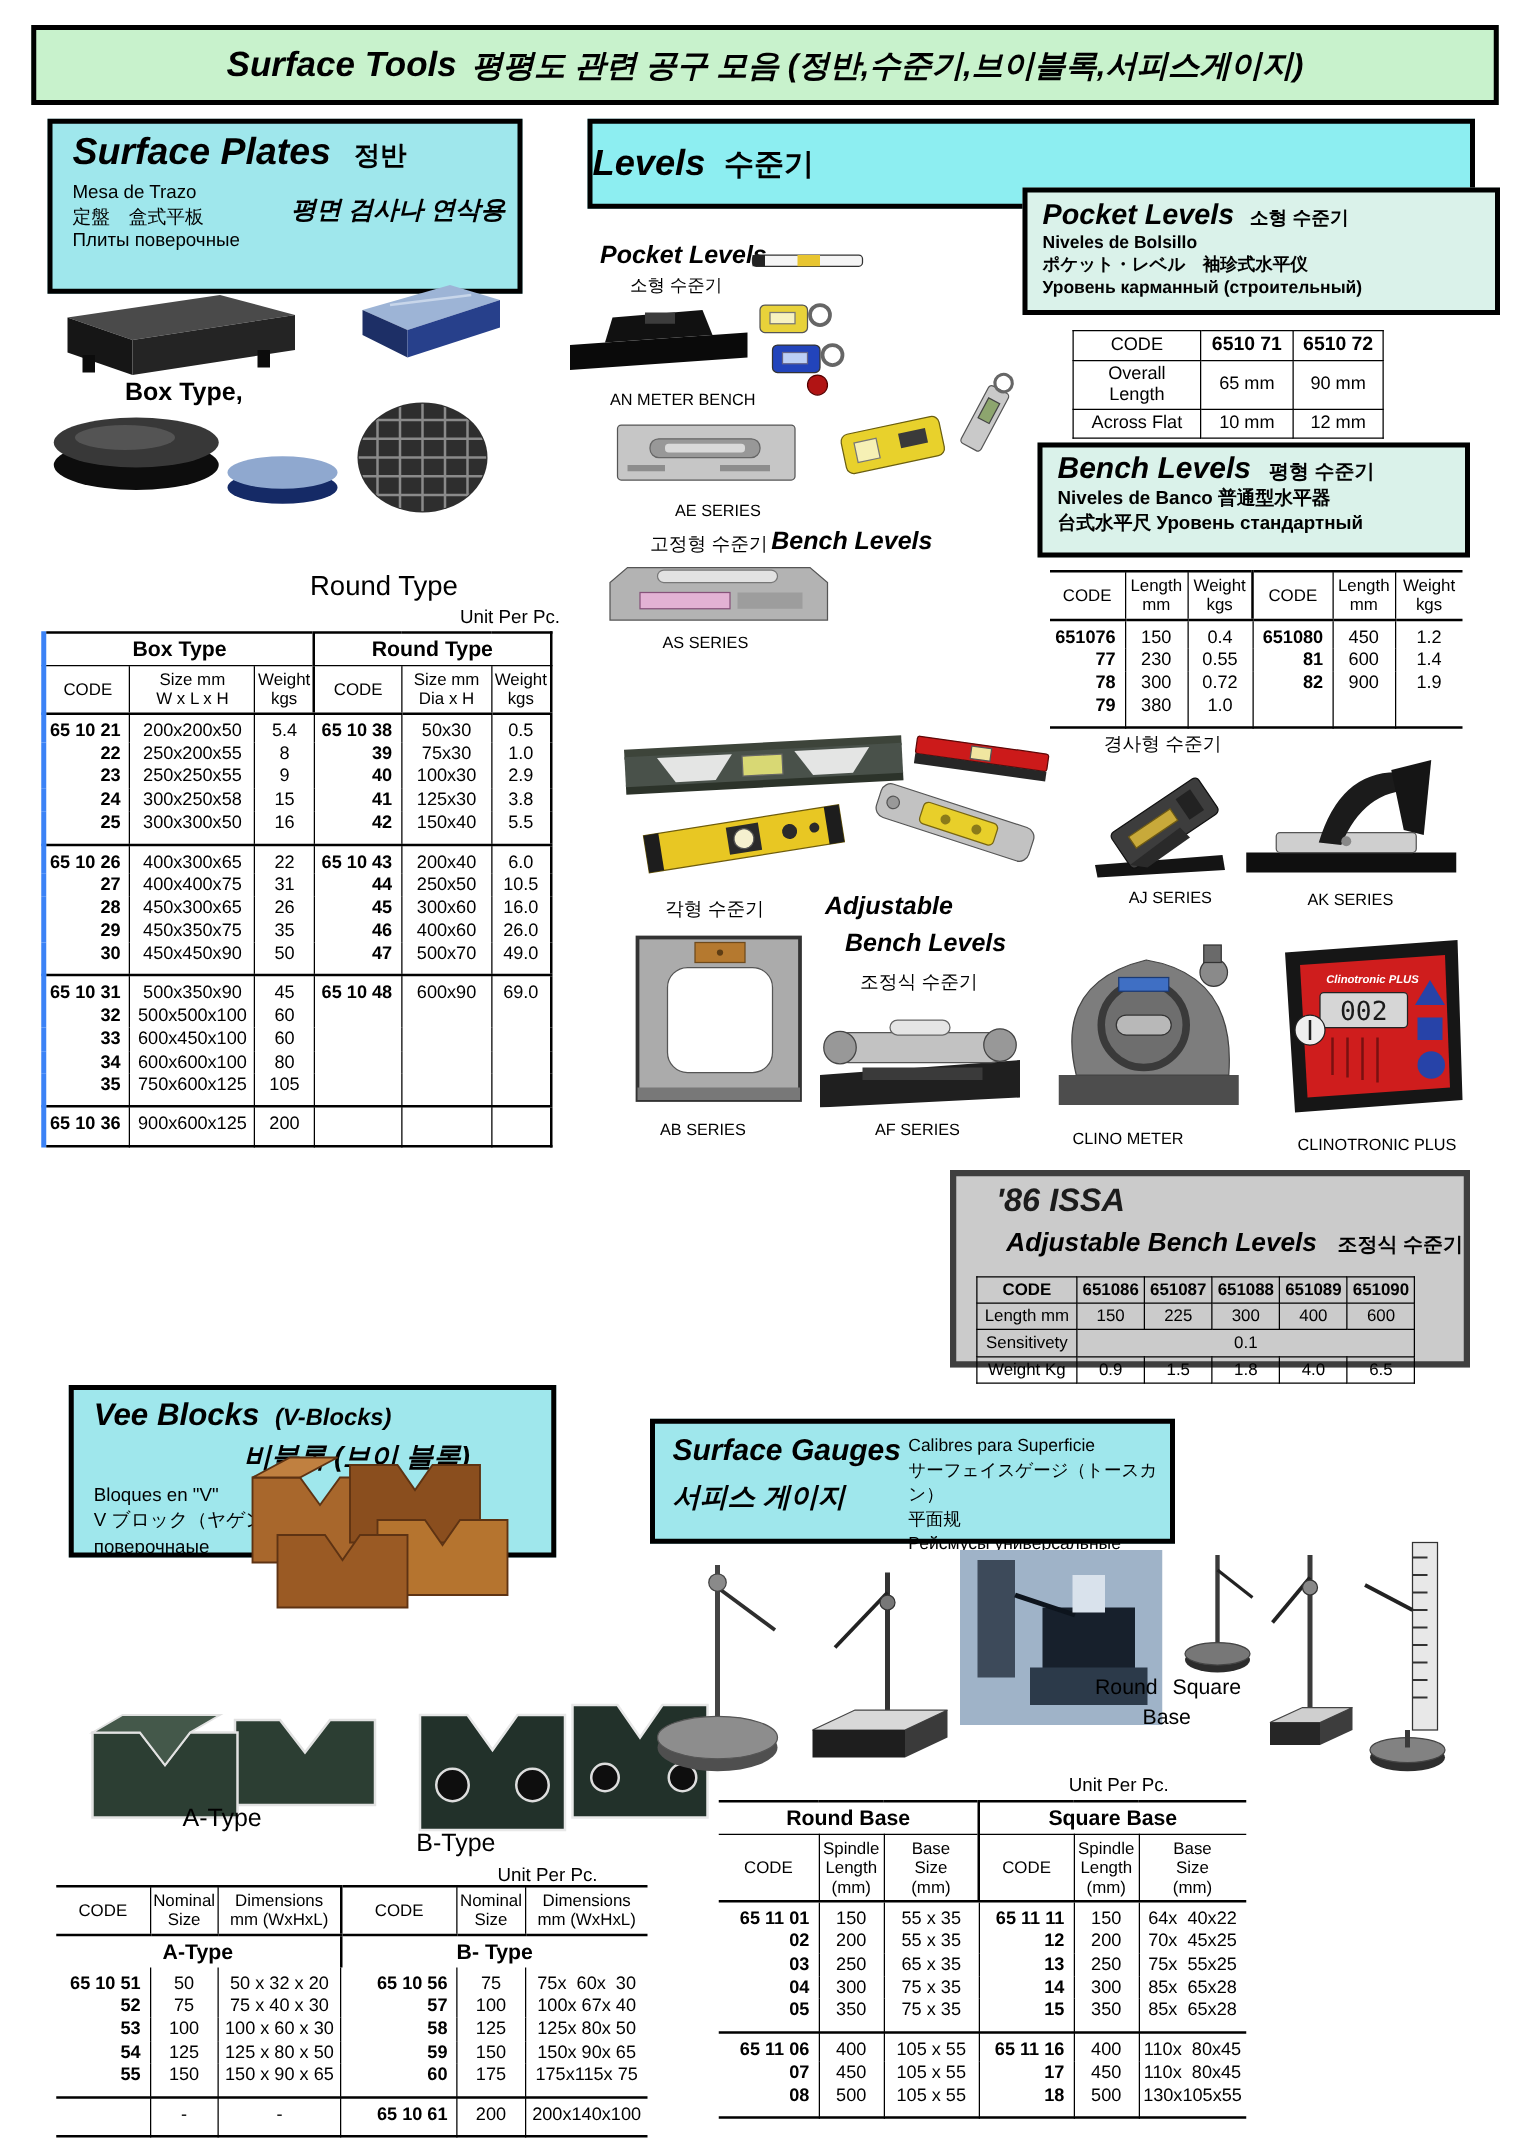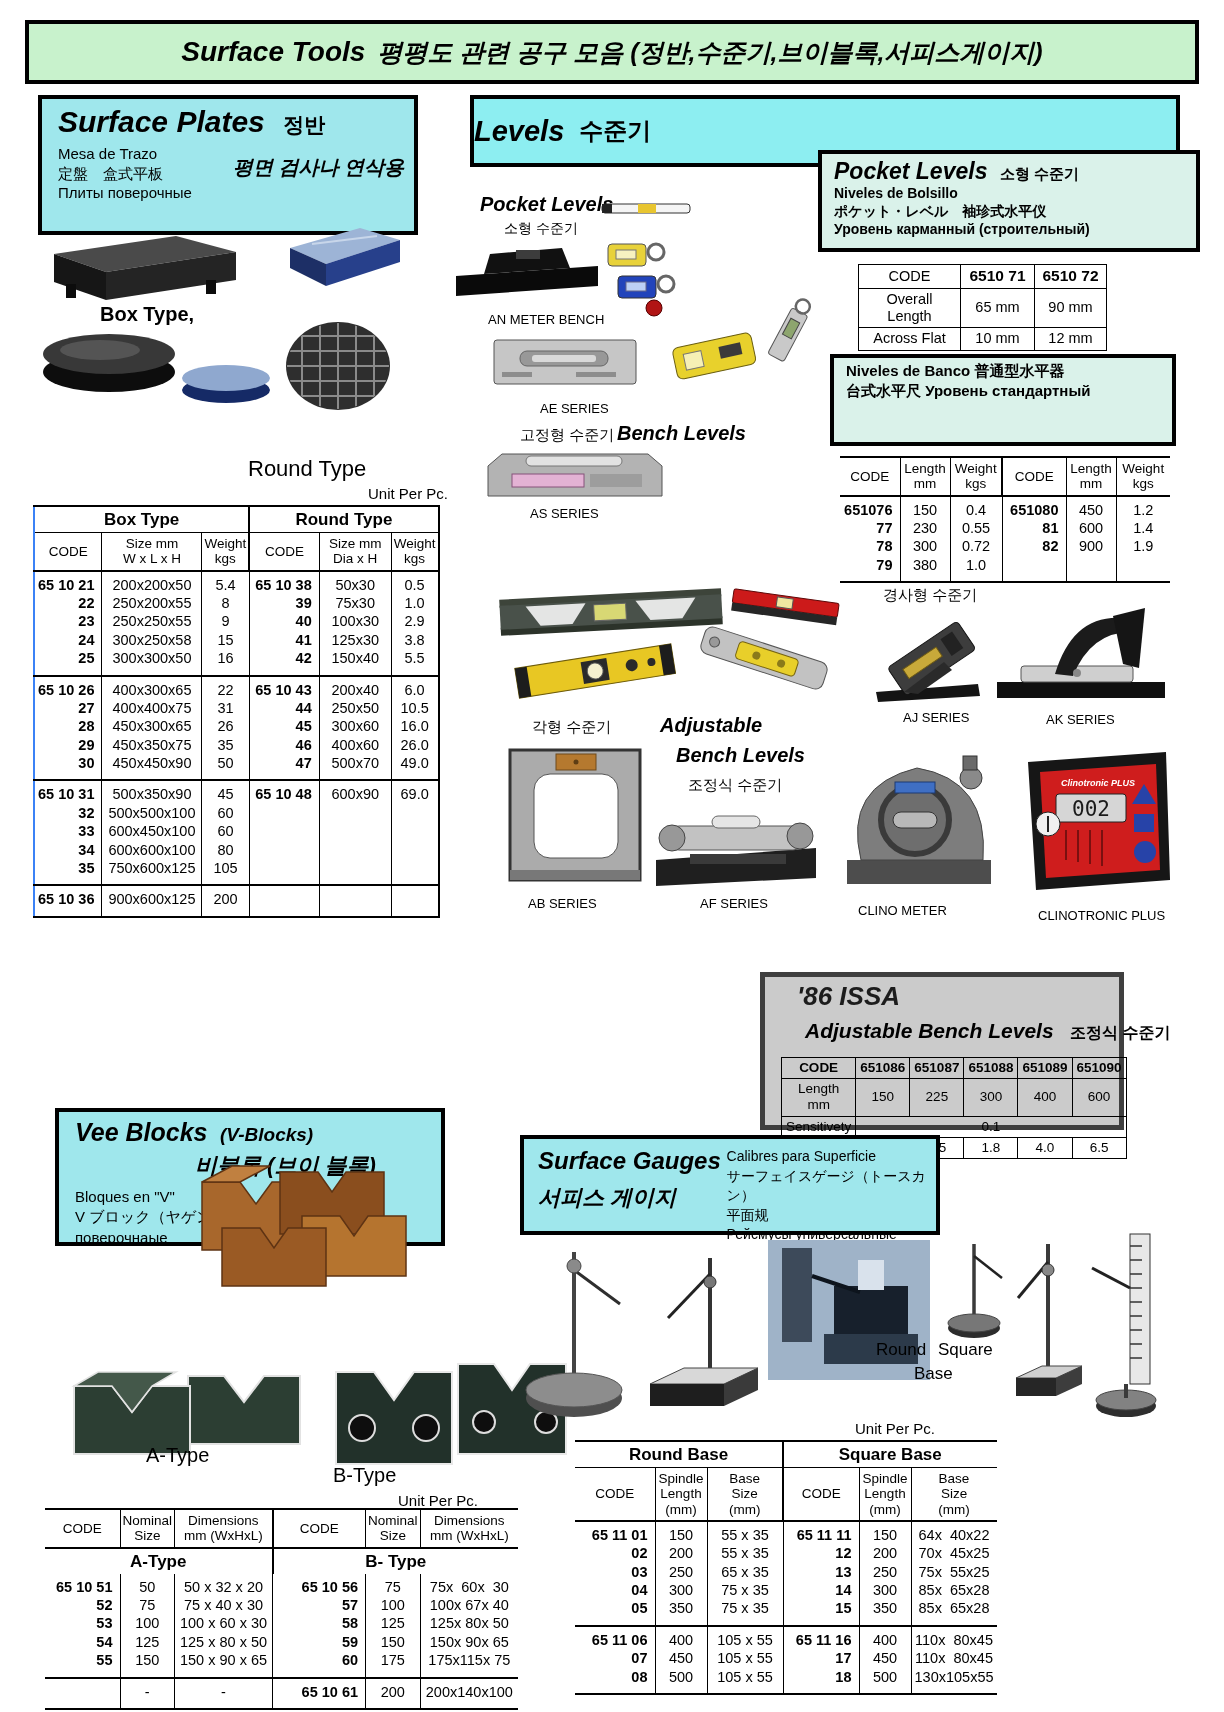--- a/index.html
+++ b/index.html
@@ -17,21 +17,21 @@
 .lvheader{background:#8deef1;display:flex;align-items:center;justify-content:flex-start;gap:15px}
 .serieslabel{font-size:13px;letter-spacing:0px}
 .cap14{font-size:14px}
 .cap15{font-size:15px}
 .cap17{font-size:17px}
 .cap20{font-size:20px;font-weight:bold}
 .cap22{font-size:22px}
 .unit{font-size:15px;text-align:right}
 
 .dtable{position:absolute;border-collapse:collapse;border-top:2.5px solid #000;border-bottom:2.5px solid #000}
-.dtable.closed{border-left:2px solid #3b82f6;border-right:2px solid #000}
+.dtable.closed{border-left:4px solid #3b82f6;border-right:2px solid #000}
 .dtable th,.dtable td{font-weight:normal;text-align:center;padding:1px 3px;line-height:1.13}
 .dtable td{font-size:14.5px;white-space:pre}
 .dtable th{white-space:pre-line}
 .dtable tr>*+*{border-left:1.5px solid #000}
 .dtable .mid{border-left:2px solid #000}
 .dtable .code{font-weight:bold;text-align:right;padding-right:7px}
 .dtable tr.ghr th{font-weight:bold;font-size:17px;padding:3px 0;border-bottom:1.5px solid #000}
 .dtable tr.ghr2 th{font-weight:bold;font-size:17px;padding:3px 0}
 .dtable tr.chr th{font-size:13.5px;padding:3px 2px;border-bottom:2px solid #000}
 .dtable tbody{border-top:2px solid #000}
@@ -469,20 +469,24 @@
   </tr>
   <tr>
     <td>Across Flat</td>
     <td>10 mm</td>
     <td>12 mm</td>
   </tr>
 </tbody>
   </table>
 
 <div class="abs box palecyan" style="left:830px;top:354px;width:346px;height:92px;padding:3px 0 0 12px">
+  <div>
+    <span class="bi" style="font-size:24px">Bench Levels</span>
+    <span class="b" style="font-size:16px;margin-left:10px">평형 수준기</span>
+  </div>
   <div class="b" style="font-size:15px;line-height:1.35">
     <div>Niveles de Banco 普通型水平器</div>
     <div>台式水平尺 Уровень стандартный</div>
   </div>
 </div>
 
 <table class="dtable nofirstrule" style="left:840px;top:456px">
   <colgroup>
       <col style="width:60px">
       <col style="width:50px">
@@ -554,21 +558,21 @@
 <div class="abs serieslabel" style="left:903px;top:710px">AJ SERIES</div>
 <svg class="abs" style="left:995px;top:602px" width="172" height="104" viewBox="0 0 172 104">
   <rect x="2" y="80" width="168" height="16" fill="#0f0f0f"></rect>
   <rect x="26" y="64" width="112" height="16" rx="3" fill="#cfcfcf" stroke="#555"></rect>
   <path d="M60,72 Q78,12 128,16 L136,30 Q96,30 78,74 Z" fill="#1b1b1b"></path>
   <polygon points="118,14 150,6 144,66 128,62" fill="#151515"></polygon>
   <circle cx="82" cy="71" r="4" fill="#888"></circle>
 </svg>
 <div class="abs serieslabel" style="left:1046px;top:712px">AK SERIES</div>
 
-<div class="abs issabox" style="left:760px;top:972px;width:364px;height:158px">
+<div class="abs issabox" style="left:760px;top:936px;width:416px;height:158px">
   <div class="abs bi" style="left:32px;top:4px;font-size:26px;color:#1c1c1c">'86 ISSA</div>
   <div class="abs" style="left:40px;top:42px;white-space:nowrap">
     <span class="bi" style="font-size:21px">Adjustable Bench Levels</span>
     <span class="b" style="font-size:16px;margin-left:12px">조정식 수준기</span>
   </div>
   <table class="gtable" style="left:16px;top:80px;font-size:13.5px">
     <colgroup>
         <col style="width:80px">
         <col style="width:52px">
         <col style="width:52px">

